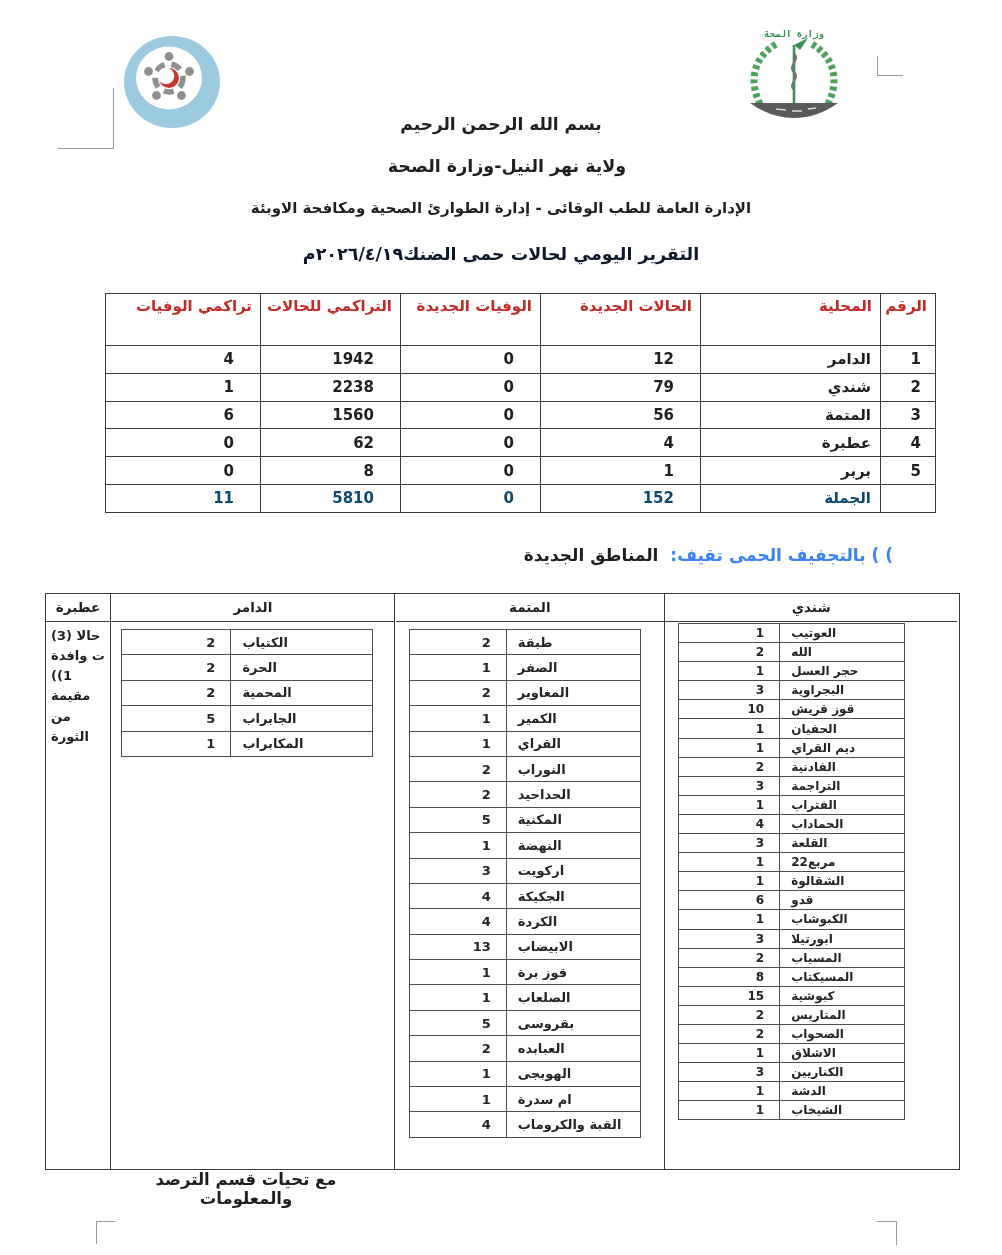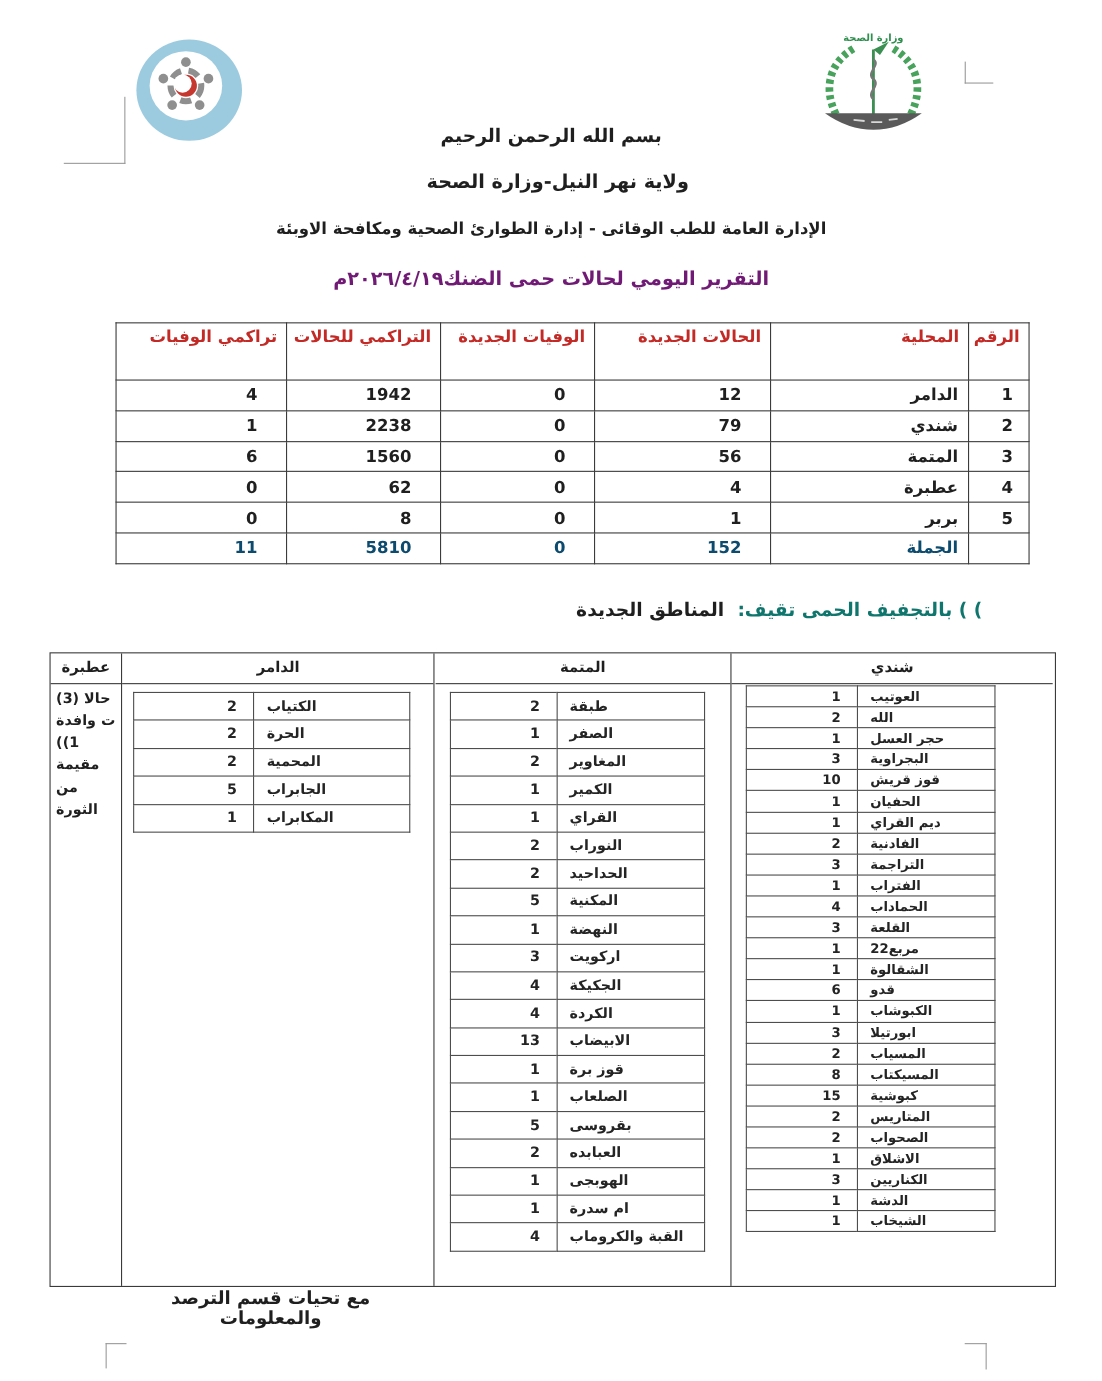--- a/index.html
+++ b/index.html
@@ -7,39 +7,39 @@
   .page{position:relative;width:1002px;height:1255px;background:#ffffff;overflow:hidden;}
 
   
   .mark{position:absolute;border-color:#9a9a9a;border-style:solid;border-width:0;}
   .mark.tl{left:58px;top:88px;width:55px;height:60px;border-right-width:1.5px;border-bottom-width:1.5px;}
   .mark.tr{left:877px;top:56px;width:25px;height:19px;border-left-width:1.5px;border-bottom-width:1.5px;}
   .mark.bl{left:96px;top:1221px;width:18px;height:22px;border-top-width:1.5px;border-left-width:1.5px;}
   .mark.br{left:877px;top:1221px;width:19px;height:23px;border-top-width:1.5px;border-right-width:1.5px;}
 
   .logo-left{position:absolute;left:123px;top:35px;}
-  .logo-right{position:absolute;left:738px;top:24px;}
+  .logo-right{position:absolute;left:738px;top:24px;font-family:Liberation Mono, monospace;}
 
   .title{position:absolute;left:0;right:0;text-align:center;font-weight:bold;direction:rtl;}
   .t1{top:114px;font-size:17px;}
   .t2{top:156px;font-size:17.5px;margin-left:12px;}
   .t3{top:199px;font-size:15px;}
-  .t4{top:244px;font-size:17.5px;color:#701a75;}
+  .t4{top:244px;font-size:17.5px;color:#0f172a;}
 
   
   table.main{position:absolute;left:105px;top:293px;width:830px;border-collapse:collapse;direction:rtl;table-layout:fixed;}
   table.main th, table.main td{border:1.7px solid #3b3b3b;font-weight:bold;}
   table.main th{height:48px;vertical-align:top;text-align:right;color:#c32a26;font-size:15px;padding:3px 8px 0 2px;}
   table.main td{height:26.8px;text-align:right;font-size:15px;padding:0 26px 0 2px;}
   table.main td.no{padding:0 14px 0 2px;}
   table.main td.loc{padding:0 9px 0 2px;}
   table.main tr.total td{color:#0c4a6e;}
 
   .green-note{position:absolute;right:109px;top:545px;direction:rtl;font-size:17px;font-weight:bold;white-space:nowrap;}
-  .green-note .g{color:#0f766e;}
+  .green-note .g{color:#3b82f6;}
   .green-note .b{color:#1f1f1f;margin-right:6px;}
 
   
   .regions{position:absolute;left:45px;top:593px;width:913px;height:575px;border:1.6px solid #3a3a3a;}
   .rcol{position:absolute;top:0;height:100%;}
   .rcol .rhead{height:27px;line-height:27px;text-align:center;font-size:13.5px;font-weight:bold;border-bottom:1.4px solid #3a3a3a;direction:rtl;}
   .rcol.bord{border-right:1.4px solid #3a3a3a;}
   .c-atbara{left:0;width:64px;}
   .c-damar{left:65.4px;width:283px;}
   .c-matama{left:349.8px;width:268px;}

